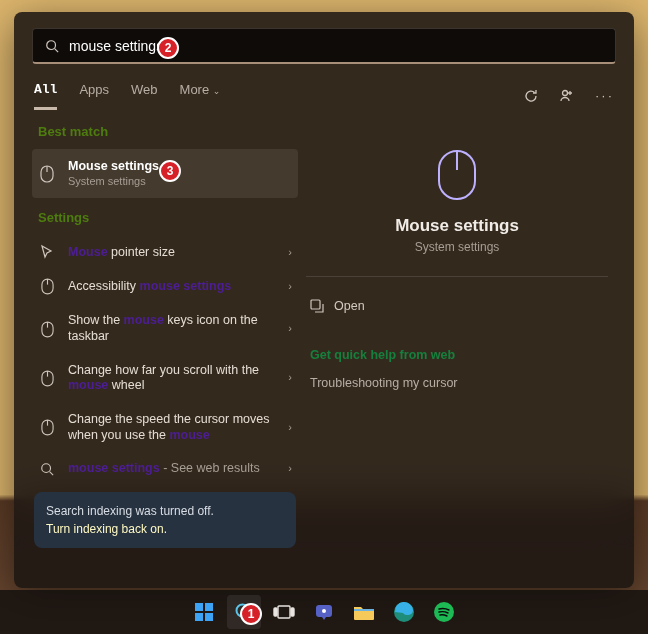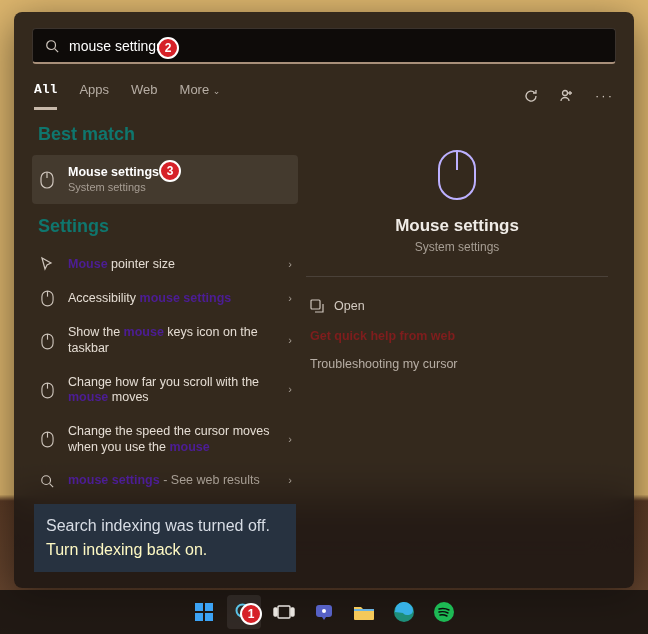--- a/index.html
+++ b/index.html
@@ -27,41 +27,41 @@
     display: flex; align-items: center; margin-top: 18px; padding: 0 2px;
   }
   .tabs { display: flex; gap: 22px; font-size: 13px; color: #b7aea5; }
   .tab { cursor: pointer; padding-bottom: 10px; }
   .tab.active { color: #fff; border-bottom: 3px solid #c8b9aa; font-weight: 600; font-family: Liberation Mono, monospace; }
   .baricons { margin-left: auto; display: flex; gap: 20px; color: #cfc6bd; }
   .baricons span { cursor: pointer; }
   .cols { display: flex; flex: 1; min-height: 0; margin-top: 14px; }
   .left { width: 266px; display: flex; flex-direction: column; overflow: hidden; }
   .right { flex: 1; padding: 18px 8px 0 8px; display: flex; flex-direction: column; align-items: stretch; }
-  .shead { font-size: 18px; font-weight: 600; color: #0f766e; padding: 0 6px 10px 6px; }
+  .shead { font-size: 13px; font-weight: 600; color: #4d7c0f; padding: 0 6px 10px 6px; }
   .row {
     display: flex; align-items: center; gap: 12px; padding: 9px 6px; border-radius: 4px;
     cursor: pointer; color: #e5ddd4; font-size: 12.5px; line-height: 1.25;
   }
   .row .icn { width: 18px; display: flex; justify-content: center; color: #cfc6bd; flex-shrink: 0; }
   .row .txt { flex: 1; }
   .row .chev { color: #a79e94; font-size: 11px; }
   .row.sel { background: rgba(255,255,255,0.08); padding-top: 10px; padding-bottom: 10px; }
   .row.sel .title { font-weight: 600; color: #fff; }
   .row .sub { font-size: 11px; color: #a79e94; }
   .row b { font-weight: 600; color: #4c1d95; }
-  .notice { background: #273240; border-radius: 0; padding: 10px 12px; margin: 6px 2px 0 2px;
-    color: #d8dde5; font-size: 16px; line-height: 1.5; cursor: pointer; }
+  .notice { background: #273240; border-radius: 8px; padding: 10px 12px; margin: 6px 2px 0 2px;
+    color: #d8dde5; font-size: 12px; line-height: 1.5; cursor: pointer; }
   .notice .lnk { color: #fef9c3; }
   .det-icon { align-self: center; margin-top: 6px; color: #b9a7ff; }
   .det-title { align-self: center; font-size: 17px; font-weight: 600; margin-top: 14px; color: #f0ece7; }
   .det-sub { align-self: center; font-size: 12px; color: #a79e94; margin-top: 4px; }
   .hr { height: 1px; background: #4a4139; margin: 22px 0 14px 0; }
   .det-row { display: flex; align-items: center; gap: 10px; padding: 8px 4px; color: #d3cbc2; font-size: 12.5px; cursor: pointer; }
-  .det-head { font-size: 12.5px; font-weight: 600; color: #7f1d1d; padding: 8px 4px 6px 4px; }
+  .det-head { font-size: 12.5px; font-weight: 600; color: #15803d; padding: 8px 4px 6px 4px; margin-top: 19px; }
   .taskbar {
     position: absolute; left: 0; right: 0; bottom: 0; height: 44px;
     background: rgba(20,16,14,0.85); display: flex; align-items: center; justify-content: center;
     gap: 6px;
   }
   .tb { width: 34px; height: 34px; display: flex; align-items: center; justify-content: center;
     border-radius: 4px; cursor: pointer; }
   .tb.active { background: rgba(255,255,255,0.08); }
   .badge {
     position: absolute; width: 22px; height: 22px; border-radius: 50%;
@@ -161,21 +161,21 @@
         <span class="chev">›</span>
       </div>
 
       <div class="row">
         <span class="icn">
           <svg width="13" height="17" viewBox="0 0 14 18" fill="none" stroke="#cfc6bd" stroke-width="1.2">
               <rect x="1" y="1" width="12" height="16" rx="6"></rect>
               <line x1="7" y1="1" x2="7" y2="7"></line>
             </svg>
         </span>
-        <div class="txt"><span>Change how far you scroll with the </span><b>mouse</b><span> moves</span></div>
+        <div class="txt"><span>Change how far you scroll with the </span><b>mouse</b><span> wheel</span></div>
         <span class="chev">›</span>
       </div>
 
       <div class="row">
         <span class="icn">
           <svg width="13" height="17" viewBox="0 0 14 18" fill="none" stroke="#cfc6bd" stroke-width="1.2">
               <rect x="1" y="1" width="12" height="16" rx="6"></rect>
               <line x1="7" y1="1" x2="7" y2="7"></line>
             </svg>
         </span>

